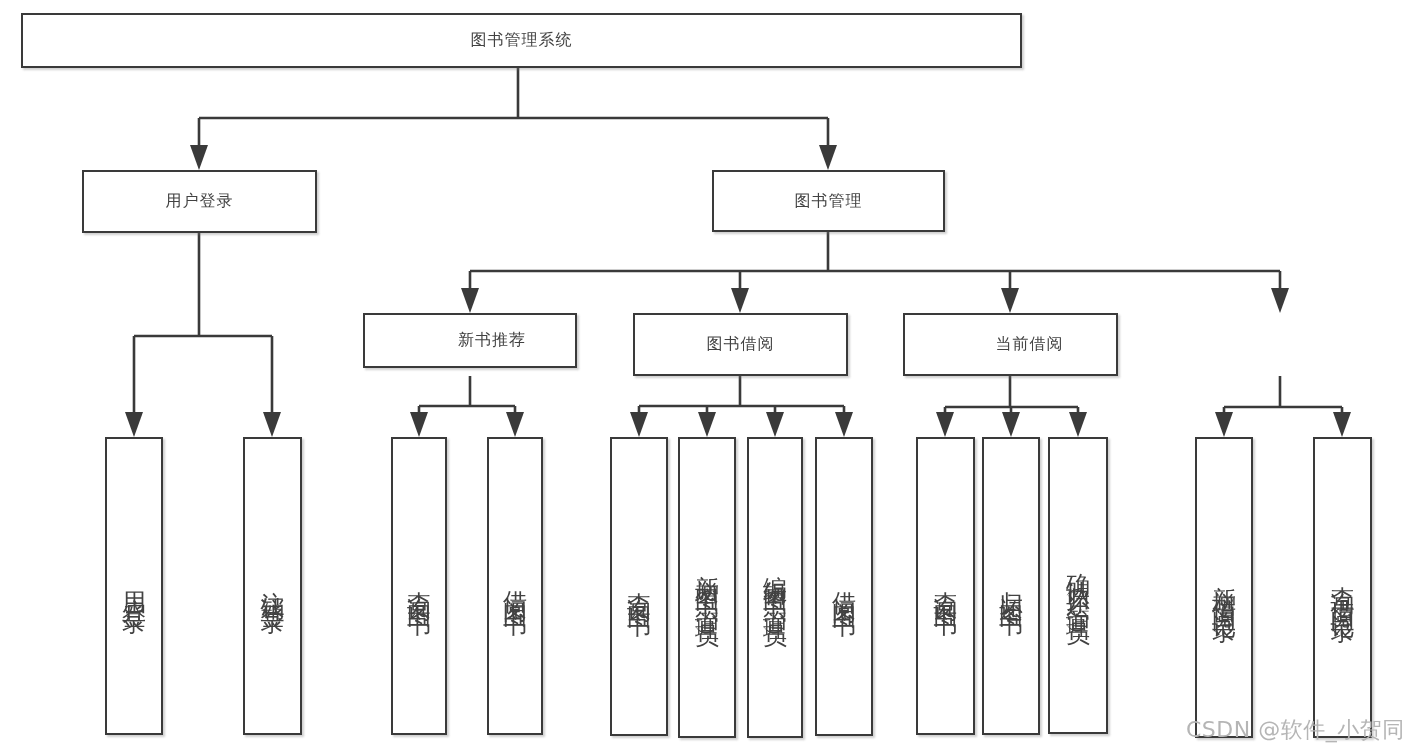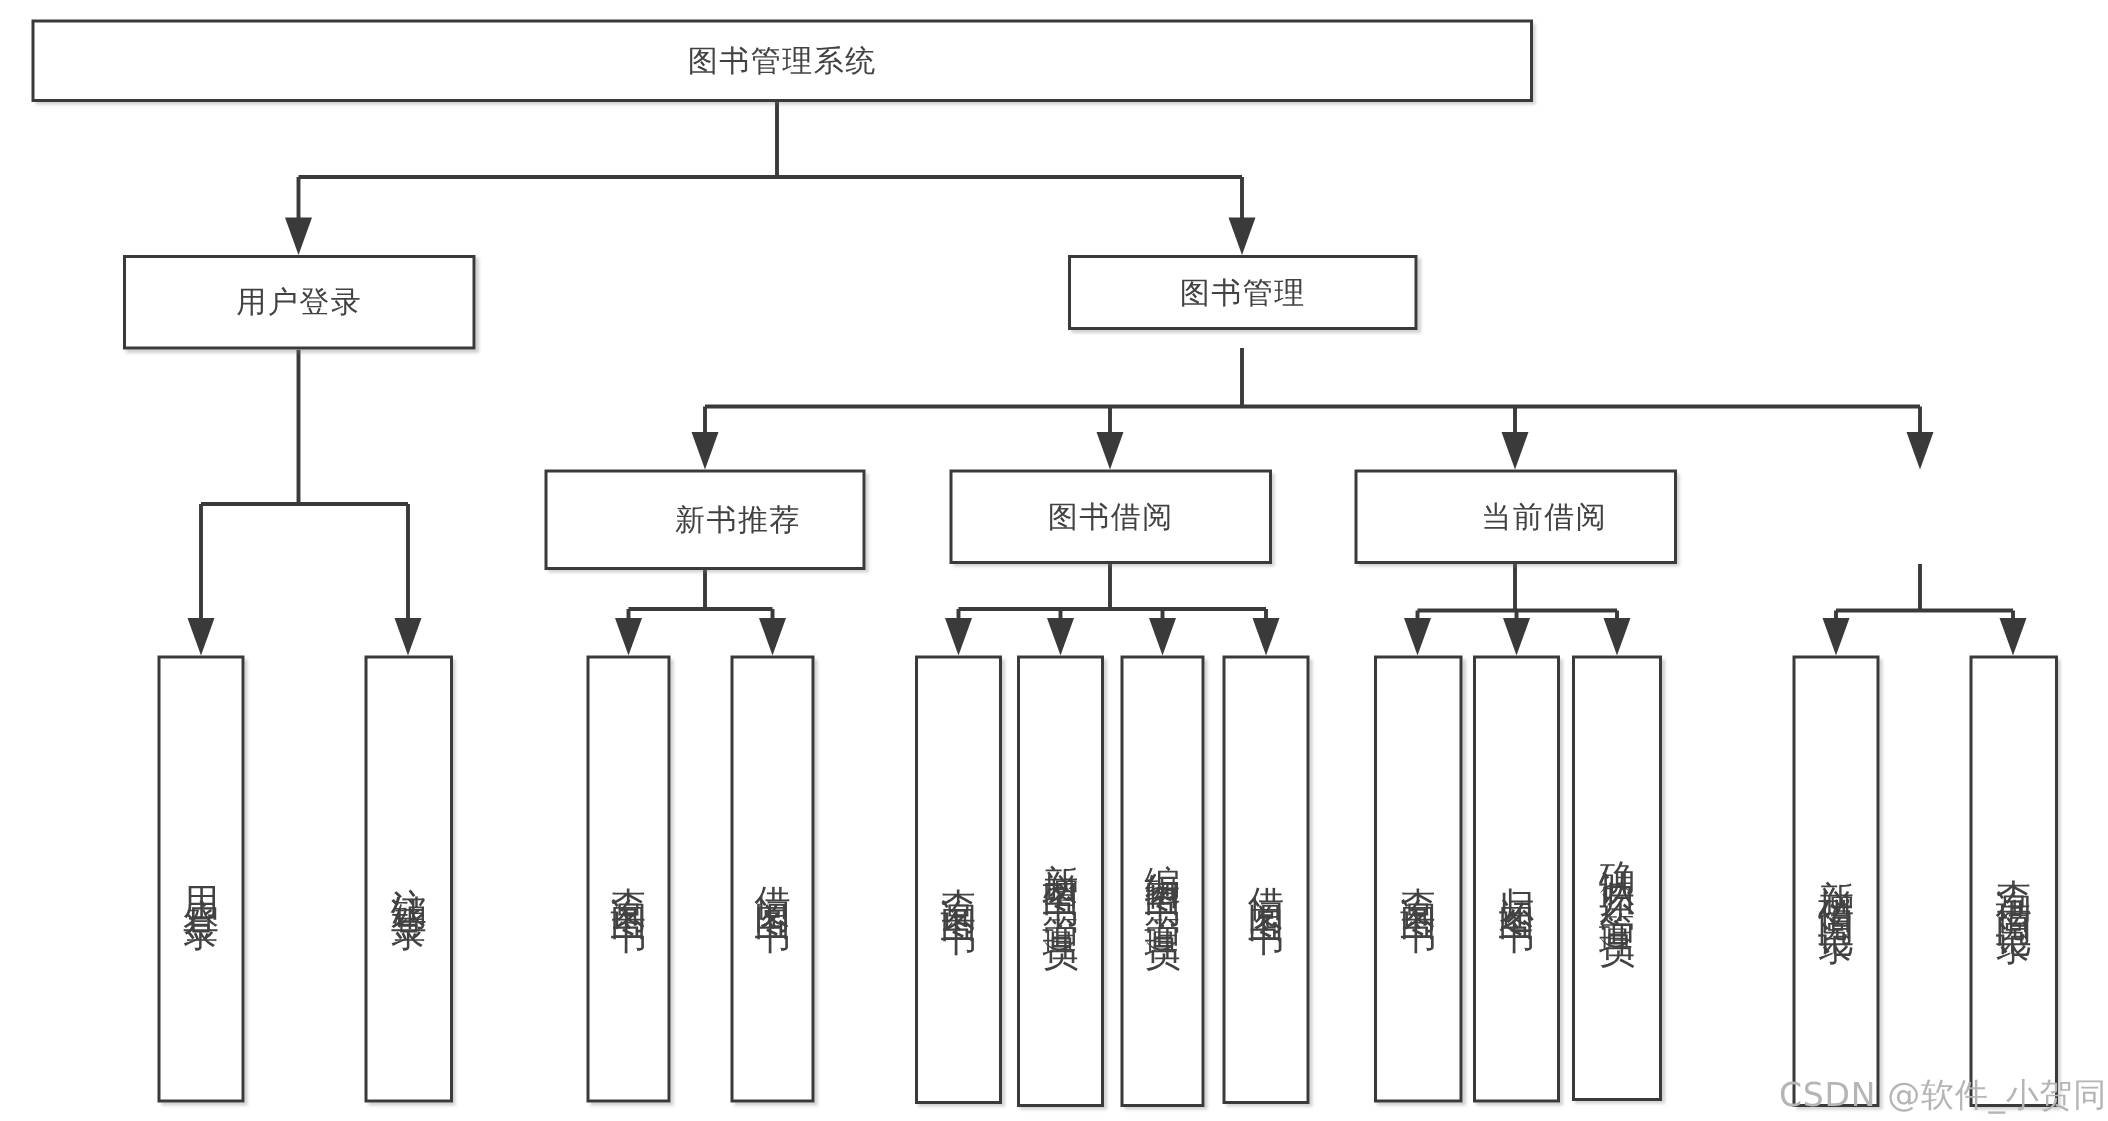--- a/index.html
+++ b/index.html
@@ -11,38 +11,38 @@
     overflow:hidden;
   }
   #wires{position:absolute;left:0;top:0;width:1405px;height:747px;}
   .node{
     position:absolute;
     box-sizing:border-box;
     background:#ffffff;
     border:2.5px solid #3a3a3a;
     display:flex;align-items:center;justify-content:center;
     color:#424242;
-    font-size:20px;
+    font-size:16px;
     letter-spacing:1px;
     box-shadow:2px 2px 2px rgba(120,120,120,0.35);
     white-space:nowrap;
   }
   .vbox{
     writing-mode:vertical-rl;
     text-orientation:mixed;
     letter-spacing:7px;
     font-size:24px;
   }
   
   .n-root     {left:21px;  top:13px;  width:1001px; height:55px;}
   
   .n-login    {left:82px;  top:170px; width:235px; height:63px;}
-  .n-manage   {left:712px; top:170px; width:233px; height:50px;}
+  .n-manage   {left:712px; top:170px; width:233px; height:62px;}
   
-  .n-recommend{left:363px; top:313px; width:214px; height:67px;padding-left:44px;}
+  .n-recommend{left:363px; top:313px; width:214px; height:55px;padding-left:44px;}
   .n-borrow   {left:633px; top:313px; width:215px; height:63px;text-align:right;}
   .n-current  {left:903px; top:313px; width:215px; height:63px;padding-left:38px;}
   .n-records  {left:1173px;top:313px; width:214px; height:63px;}
   
   .n-login-user   {left:105px; top:437px; width:58px; height:298px;}
   .n-login-logout {left:243px; top:437px; width:59px; height:298px;}
   .n-rec-query    {left:391px; top:437px; width:56px; height:298px;}
   .n-rec-borrow   {left:487px; top:437px; width:56px; height:298px;}
   .n-borrow-query {left:610px; top:437px; width:58px; height:299px;}
   .n-borrow-add   {left:678px; top:437px; width:58px; height:301px;}

